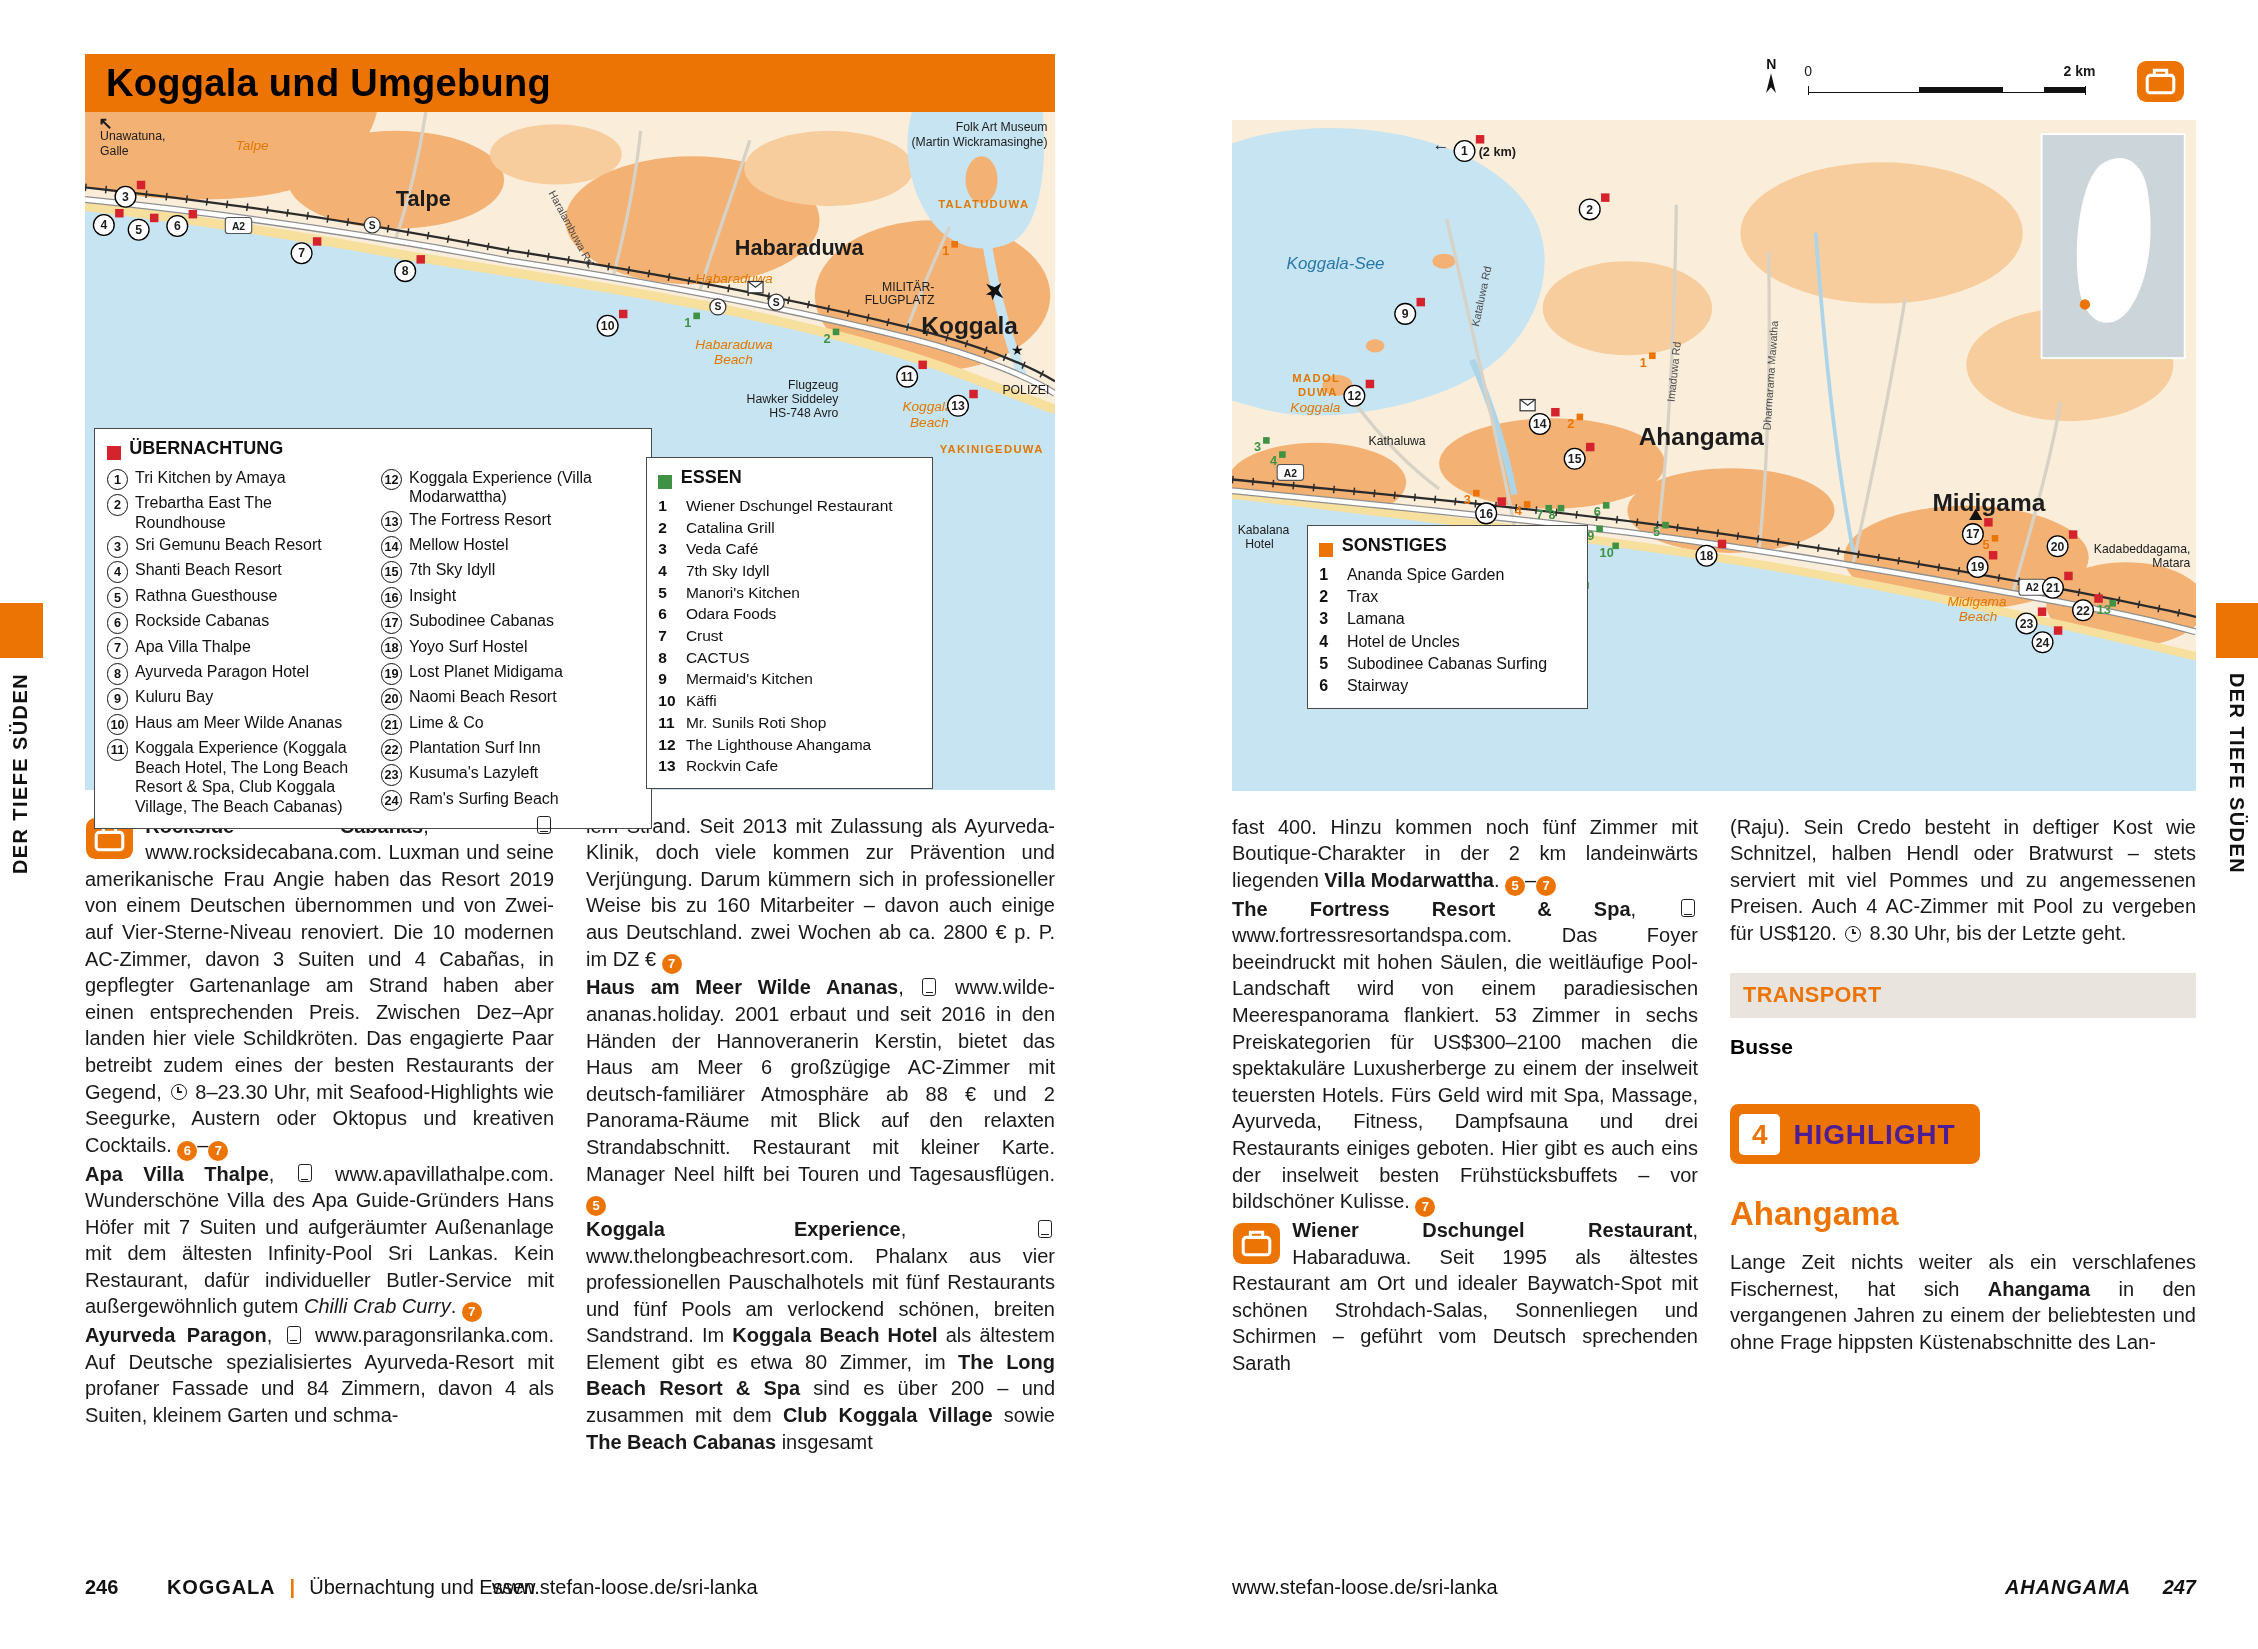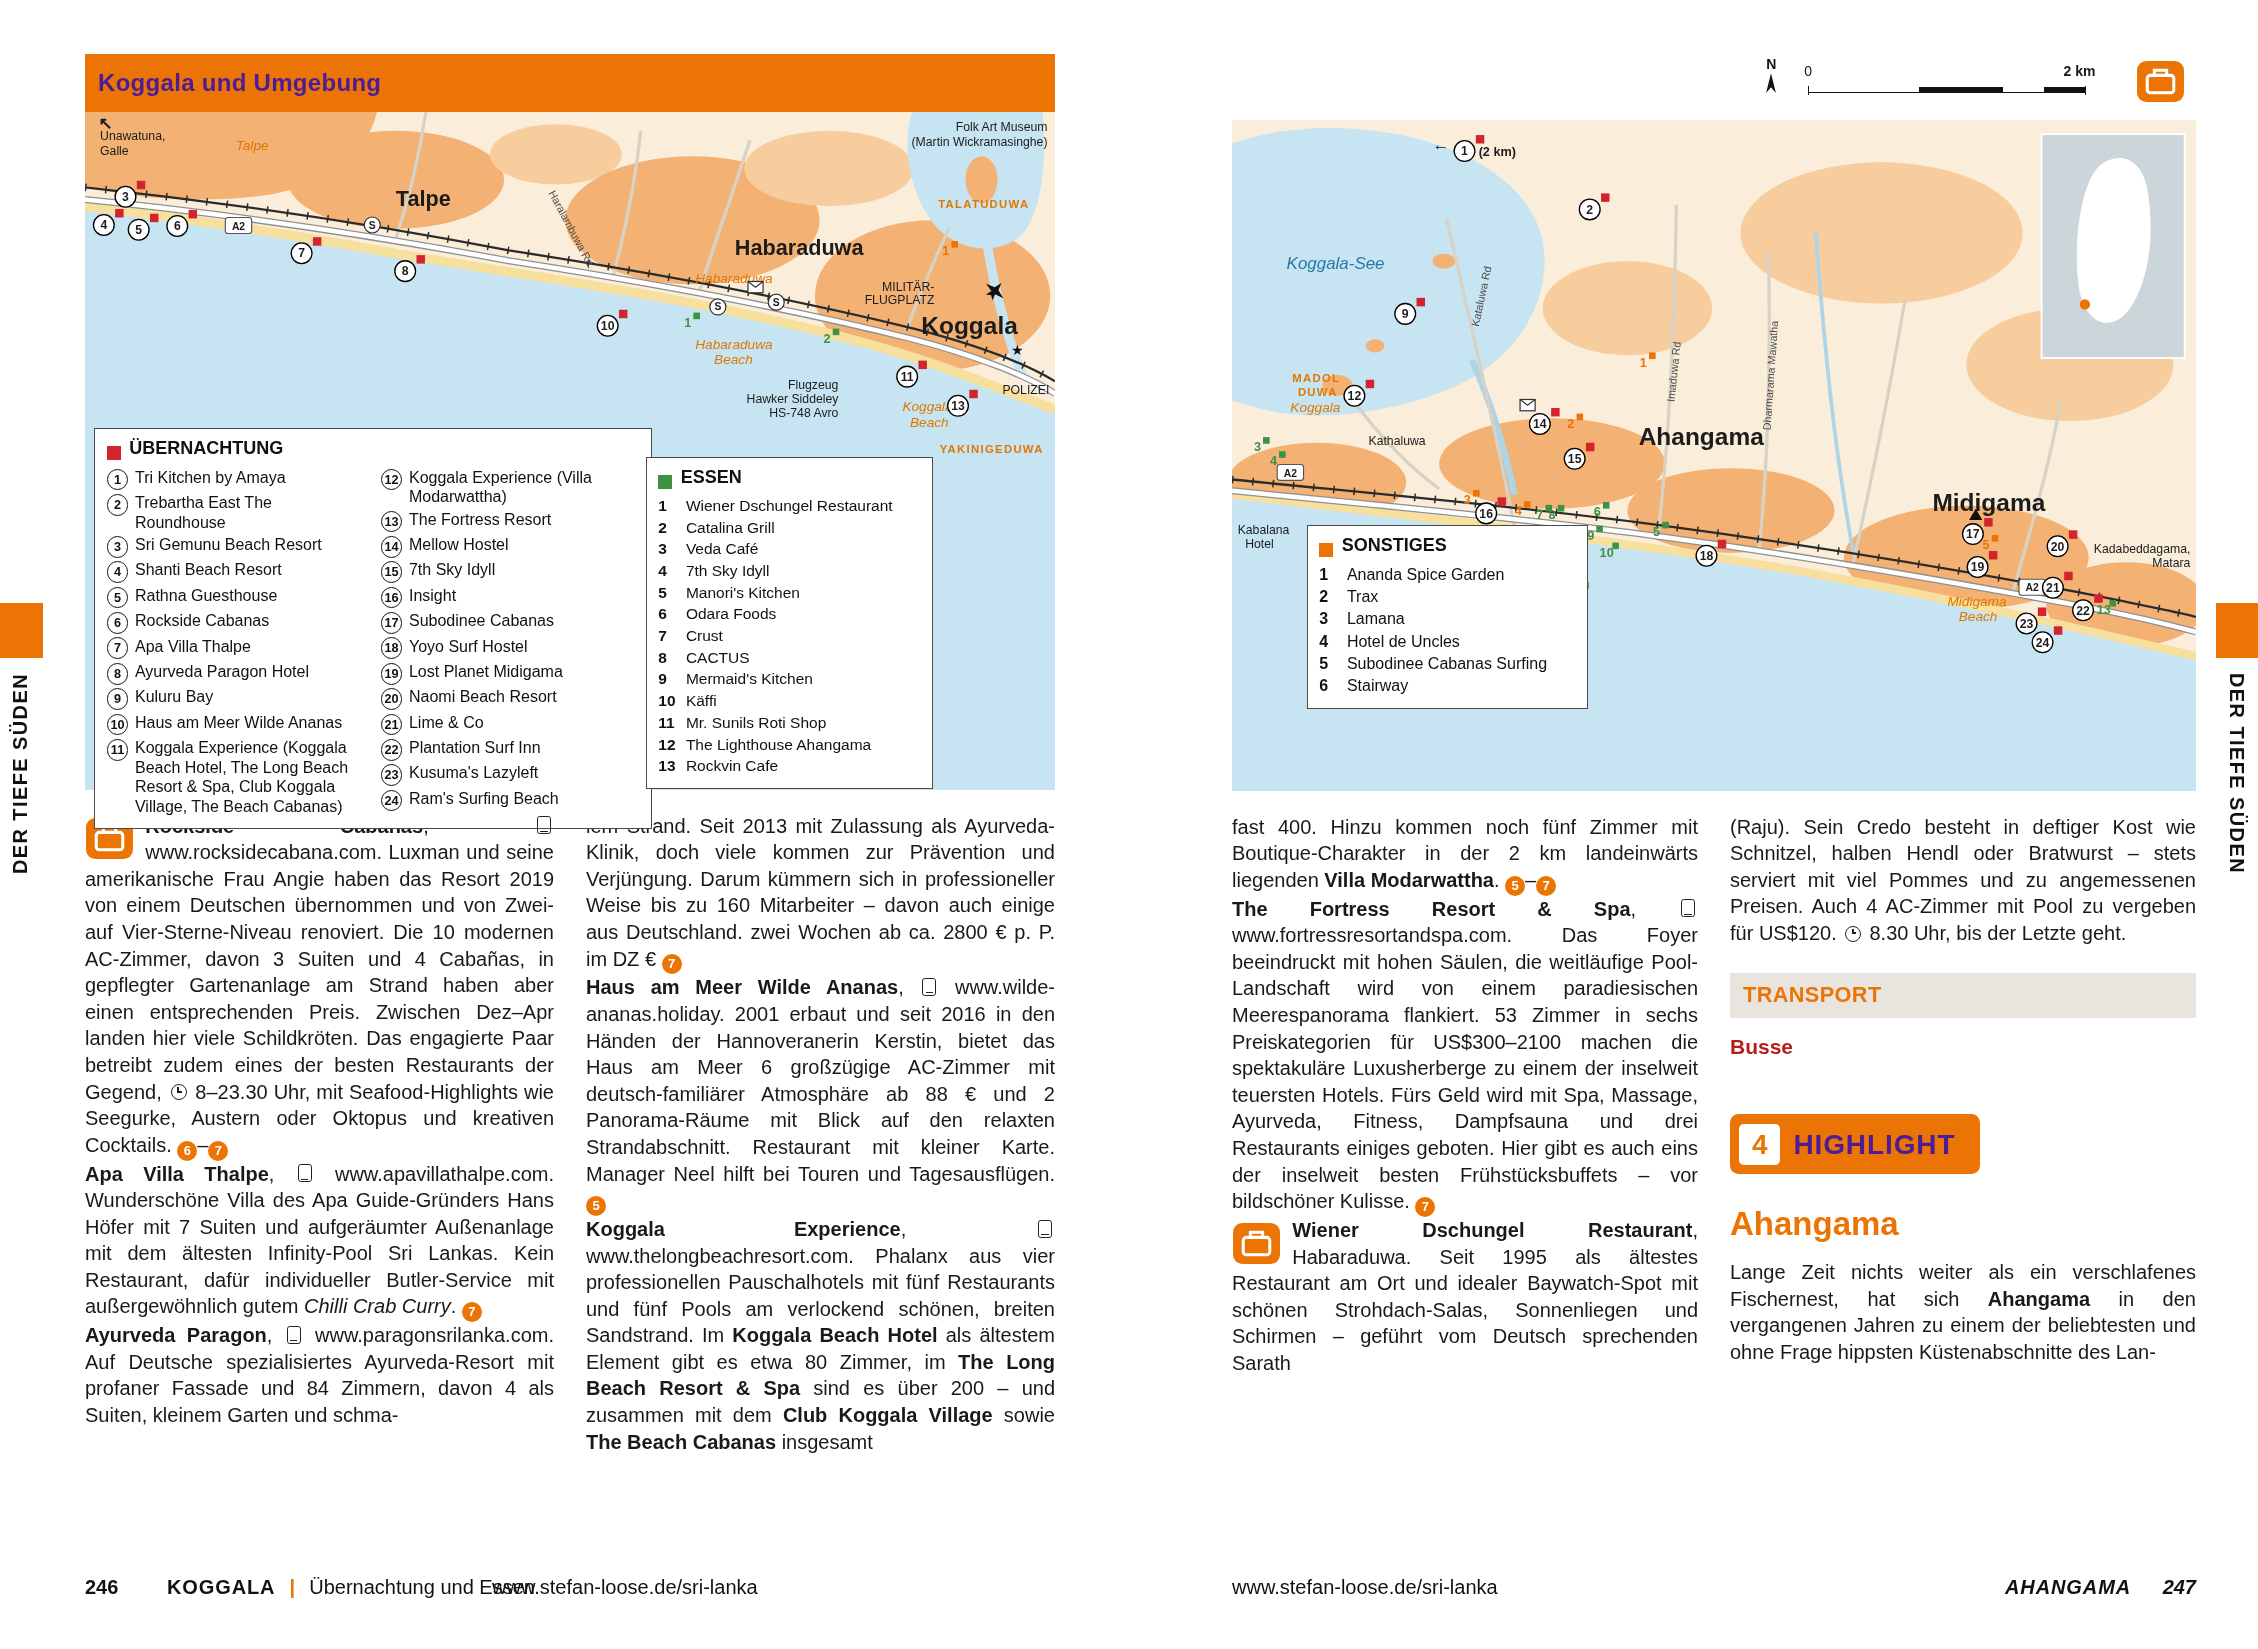--- a/index.html
+++ b/index.html
@@ -6,22 +6,22 @@
   body{
     width:2259px;height:1650px;position:relative;background:#ffffff;
     font-family:"Liberation Sans",sans-serif;color:#191919;overflow:hidden;
   }
   
   .page{position:absolute;top:54px;}
   .page-left{left:85px;width:970px;}
   .page-right{left:1232px;width:964px;}
   
   .map-header{
-    height:58px;background:#ec7404;color:#4c1d95;font-size:24px;font-weight:700;
-    line-height:58px;padding-left:13px;letter-spacing:0.3px;
+    height:58px;background:#ec7404;color:#000000;font-size:38px;font-weight:700;
+    line-height:58px;padding-left:21px;letter-spacing:0.3px;
   }
   .map-body{position:relative;background:#faeedb;}
   .map-body-left{height:678px;}
   .map-body-right{height:671px;}
   .map-svg{position:absolute;left:0;top:0;width:100%;height:100%;}
   
   svg text{font-family:"Liberation Sans",sans-serif;fill:#1c1c1c;}
   .sm{font-size:13px;}
   .smb{font-size:13.5px;font-weight:700;}
   .town-lg{font-size:23px;font-weight:700;}
@@ -82,21 +82,21 @@
     display:inline-block;width:20px;height:20px;border-radius:50%;background:#ec7404;color:#fff;
     font-weight:700;font-size:13px;line-height:20px;text-align:center;vertical-align:-2.8px;
   }
   .device{display:inline-block;width:12.2px;height:16px;border:1.9px solid #222;border-radius:2.8px;vertical-align:-1.9px;margin:0 2.8px;position:relative;}
   .device::after{content:"";position:absolute;left:2.4px;right:2.4px;bottom:1.9px;border-top:1.9px solid #222;}
   .clock{display:inline-block;width:16px;height:16px;border:1.9px solid #222;border-radius:50%;vertical-align:-1.9px;position:relative;margin:0 2.8px;box-sizing:border-box;}
   .clock::before{content:"";position:absolute;left:5.6px;top:1.9px;width:1.9px;height:5.6px;background:#222;}
   .clock::after{content:"";position:absolute;left:5.6px;top:5.6px;width:4.7px;height:1.9px;background:#222;}
   
   .transport-bar{margin-top:26px;background:#e9e4de;color:#ec7404;font-weight:700;font-size:21.7px;padding:8.5px 13px;letter-spacing:0.4px;}
-  .busse{color:#b91c1c;font-weight:700;font-size:21px;margin-top:15px;margin-bottom:19px;}
+  .busse{color:#000000;font-weight:700;font-size:21px;margin-top:15px;margin-bottom:9px;}
   .highlight-badge{
     margin-top:34px;display:inline-flex;align-items:center;background:#ec7404;border-radius:8.5px;height:60px;padding-right:24.5px;
   }
   .highlight-num{
     width:41px;height:41px;background:#fff;border-radius:4.7px;margin:0 13px 0 9.4px;
     color:#ec7404;font-weight:700;font-size:28px;text-align:center;line-height:41px;
   }
   .highlight-label{color:#4c1d95;font-weight:700;font-size:28px;letter-spacing:0.9px;}
   .ahangama-h{color:#ec7404;font-weight:700;font-size:33px;margin:28px 0 13px;}
   

